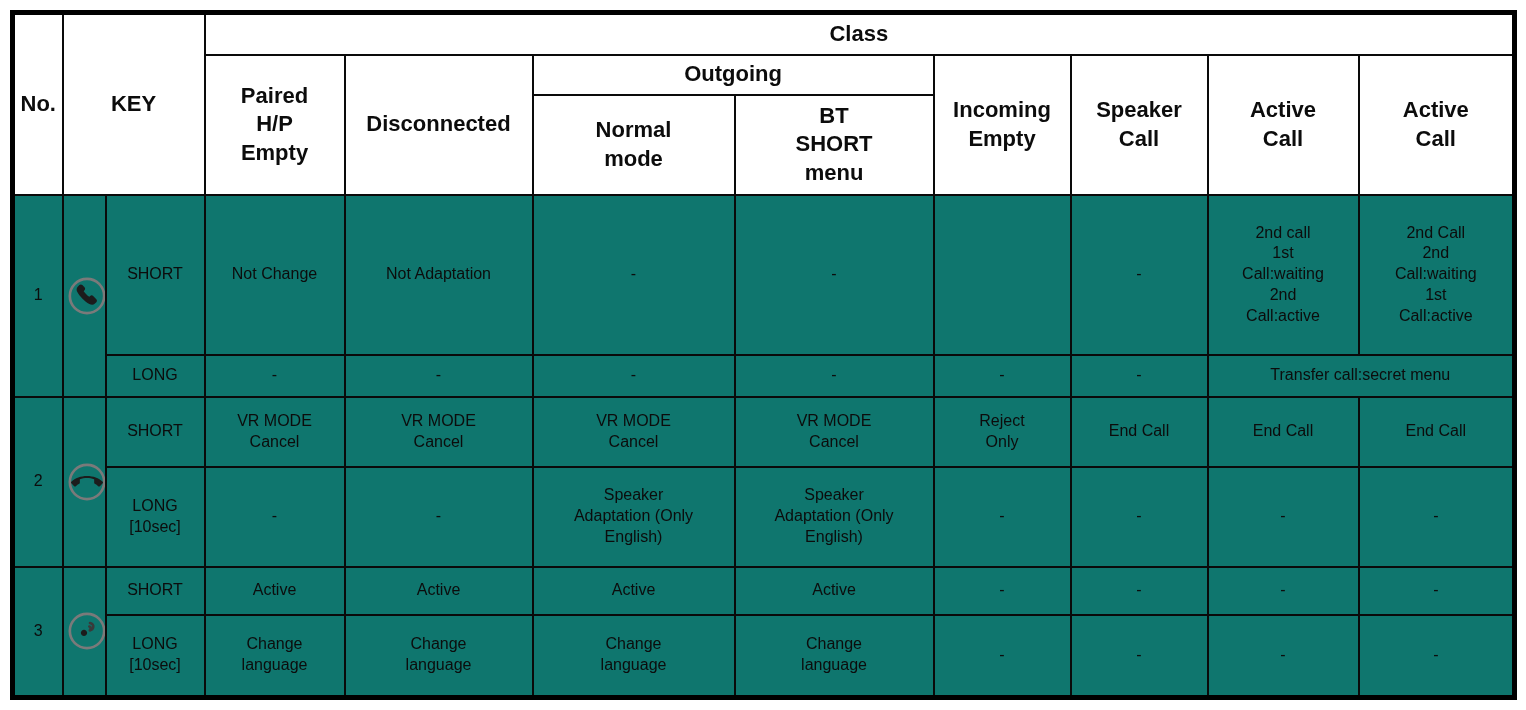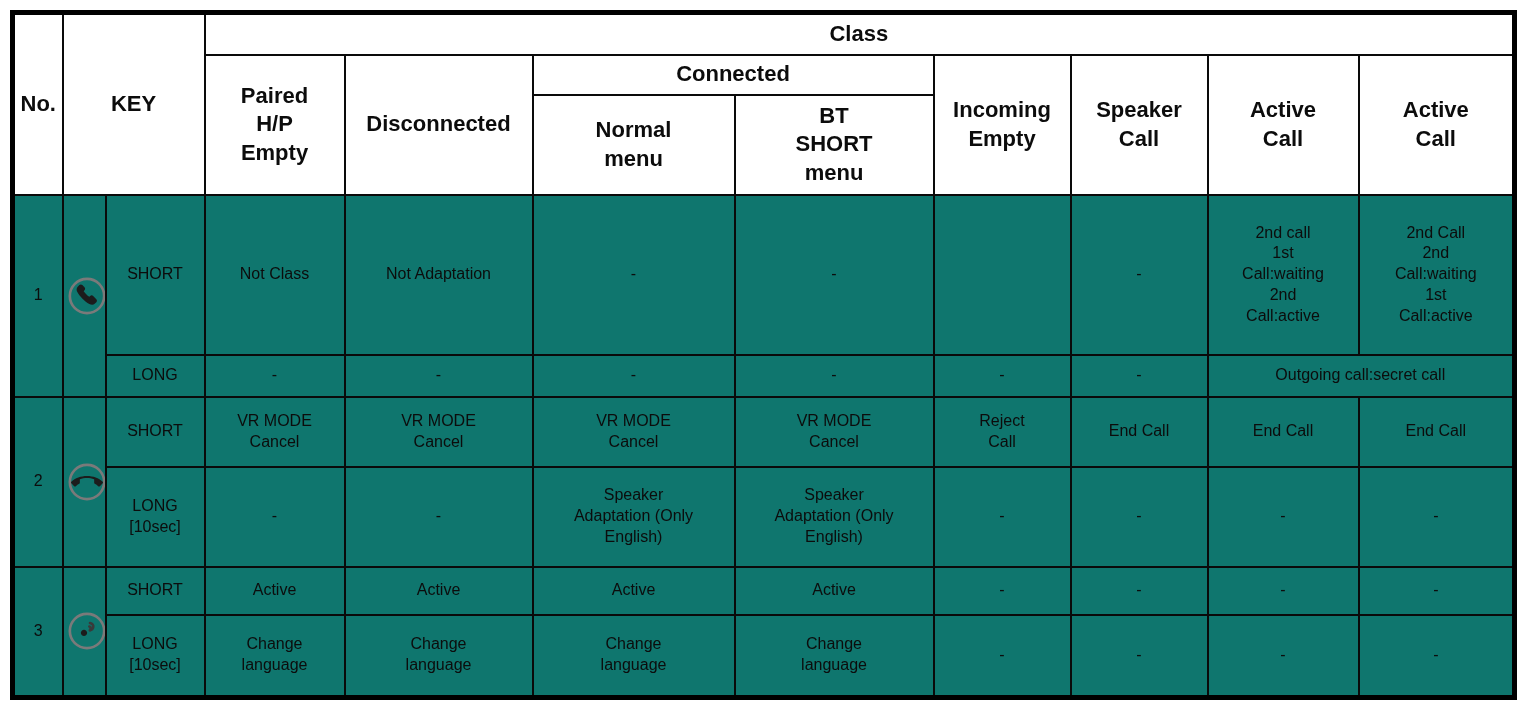--- a/index.html
+++ b/index.html
@@ -79,50 +79,50 @@
         <tr class="h-class">
       <th rowspan="3">No.</th>
       <th rowspan="3" colspan="2">KEY</th>
       <th colspan="8">Class</th>
     </tr>
     <tr class="h-groups">
       <th rowspan="2">Paired
 H/P
 Empty</th>
       <th rowspan="2">Disconnected</th>
-      <th colspan="2">Connected</th>
+      <th colspan="2">Outgoing</th>
       <th rowspan="2">Incoming
 Empty</th>
       <th rowspan="2">Speaker
 Call</th>
       <th rowspan="2">Active
 Call</th>
       <th rowspan="2">Active
 Call</th>
     </tr>
     <tr class="h-modes">
       <th>Normal
-menu</th>
+mode</th>
       <th>BT
 SHORT
 menu</th>
     </tr>
 
     <tr class="r1-short">
       <td rowspan="2">1</td>
       <td rowspan="2" class="icon-cell">
         <span>
           <svg width="40" height="40" viewBox="0 0 24 24">
             <circle class="key-circle" cx="12" cy="12" r="10.3"></circle>
             <path class="key-glyph" d="M9.2 5.4c-.5-.5-1.3-.5-1.8 0l-1 1c-.8.8-.8 2.1-.2 3.2 1.5 2.7 4.4 5.6 7.2 7.2 1.1.6 2.4.7 3.2-.1l1-1c.5-.5.5-1.3 0-1.8l-1.9-1.9c-.5-.5-1.3-.5-1.8 0l-.5.5c-1.3-.9-2.5-2.1-3.4-3.4l.5-.5c.5-.5.5-1.3 0-1.8L9.2 5.4z"></path>
           </svg>
         </span>
       </td>
       <td>SHORT</td>
-      <td>Not Class</td>
+      <td>Not Change</td>
       <td>Not Adaptation</td>
       <td>-</td>
       <td>-</td>
       <td></td>
       <td>-</td>
       <td>2nd call
 1st
 Call:waiting
 2nd
 Call:active</td>
@@ -133,21 +133,21 @@
 Call:active</td>
     </tr>
     <tr class="r1-long">
       <td>LONG</td>
       <td>-</td>
       <td>-</td>
       <td>-</td>
       <td>-</td>
       <td>-</td>
       <td>-</td>
-      <td colspan="2">Outgoing call:secret call</td>
+      <td colspan="2">Transfer call:secret menu</td>
     </tr>
 
     <tr class="r2-short">
       <td rowspan="2">2</td>
       <td rowspan="2" class="icon-cell">
         <span>
           <svg width="40" height="40" viewBox="0 0 24 24">
             <circle class="key-circle" cx="12" cy="12" r="10.3"></circle>
             <path class="key-glyph" d="M12 9.6c-1.5 0-3 .2-4.3.7v2.1c0 .3-.2.6-.4.7-.7.4-1.4.8-2 1.4-.1.1-.3.2-.5.2s-.4-.1-.5-.2L2.6 12.8c-.1-.1-.2-.3-.2-.5s.1-.4.2-.5C4.9 9.7 8.3 8.4 12 8.4s7.1 1.3 9.4 3.4c.1.1.2.3.2.5s-.1.4-.2.5l-1.7 1.7c-.1.1-.3.2-.5.2s-.4-.1-.5-.2c-.6-.6-1.3-1-2-1.4-.2-.1-.4-.4-.4-.7v-2.1c-1.3-.5-2.8-.7-4.3-.7z"></path>
           </svg>
@@ -156,21 +156,21 @@
       <td>SHORT</td>
       <td>VR MODE
 Cancel</td>
       <td>VR MODE
 Cancel</td>
       <td>VR MODE
 Cancel</td>
       <td>VR MODE
 Cancel</td>
       <td>Reject
-Call</td>
+Only</td>
       <td>End Call</td>
       <td>End Call</td>
       <td>End Call</td>
     </tr>
     <tr class="r2-long">
       <td>LONG
 [10sec]</td>
       <td>-</td>
       <td>-</td>
       <td>Speaker

